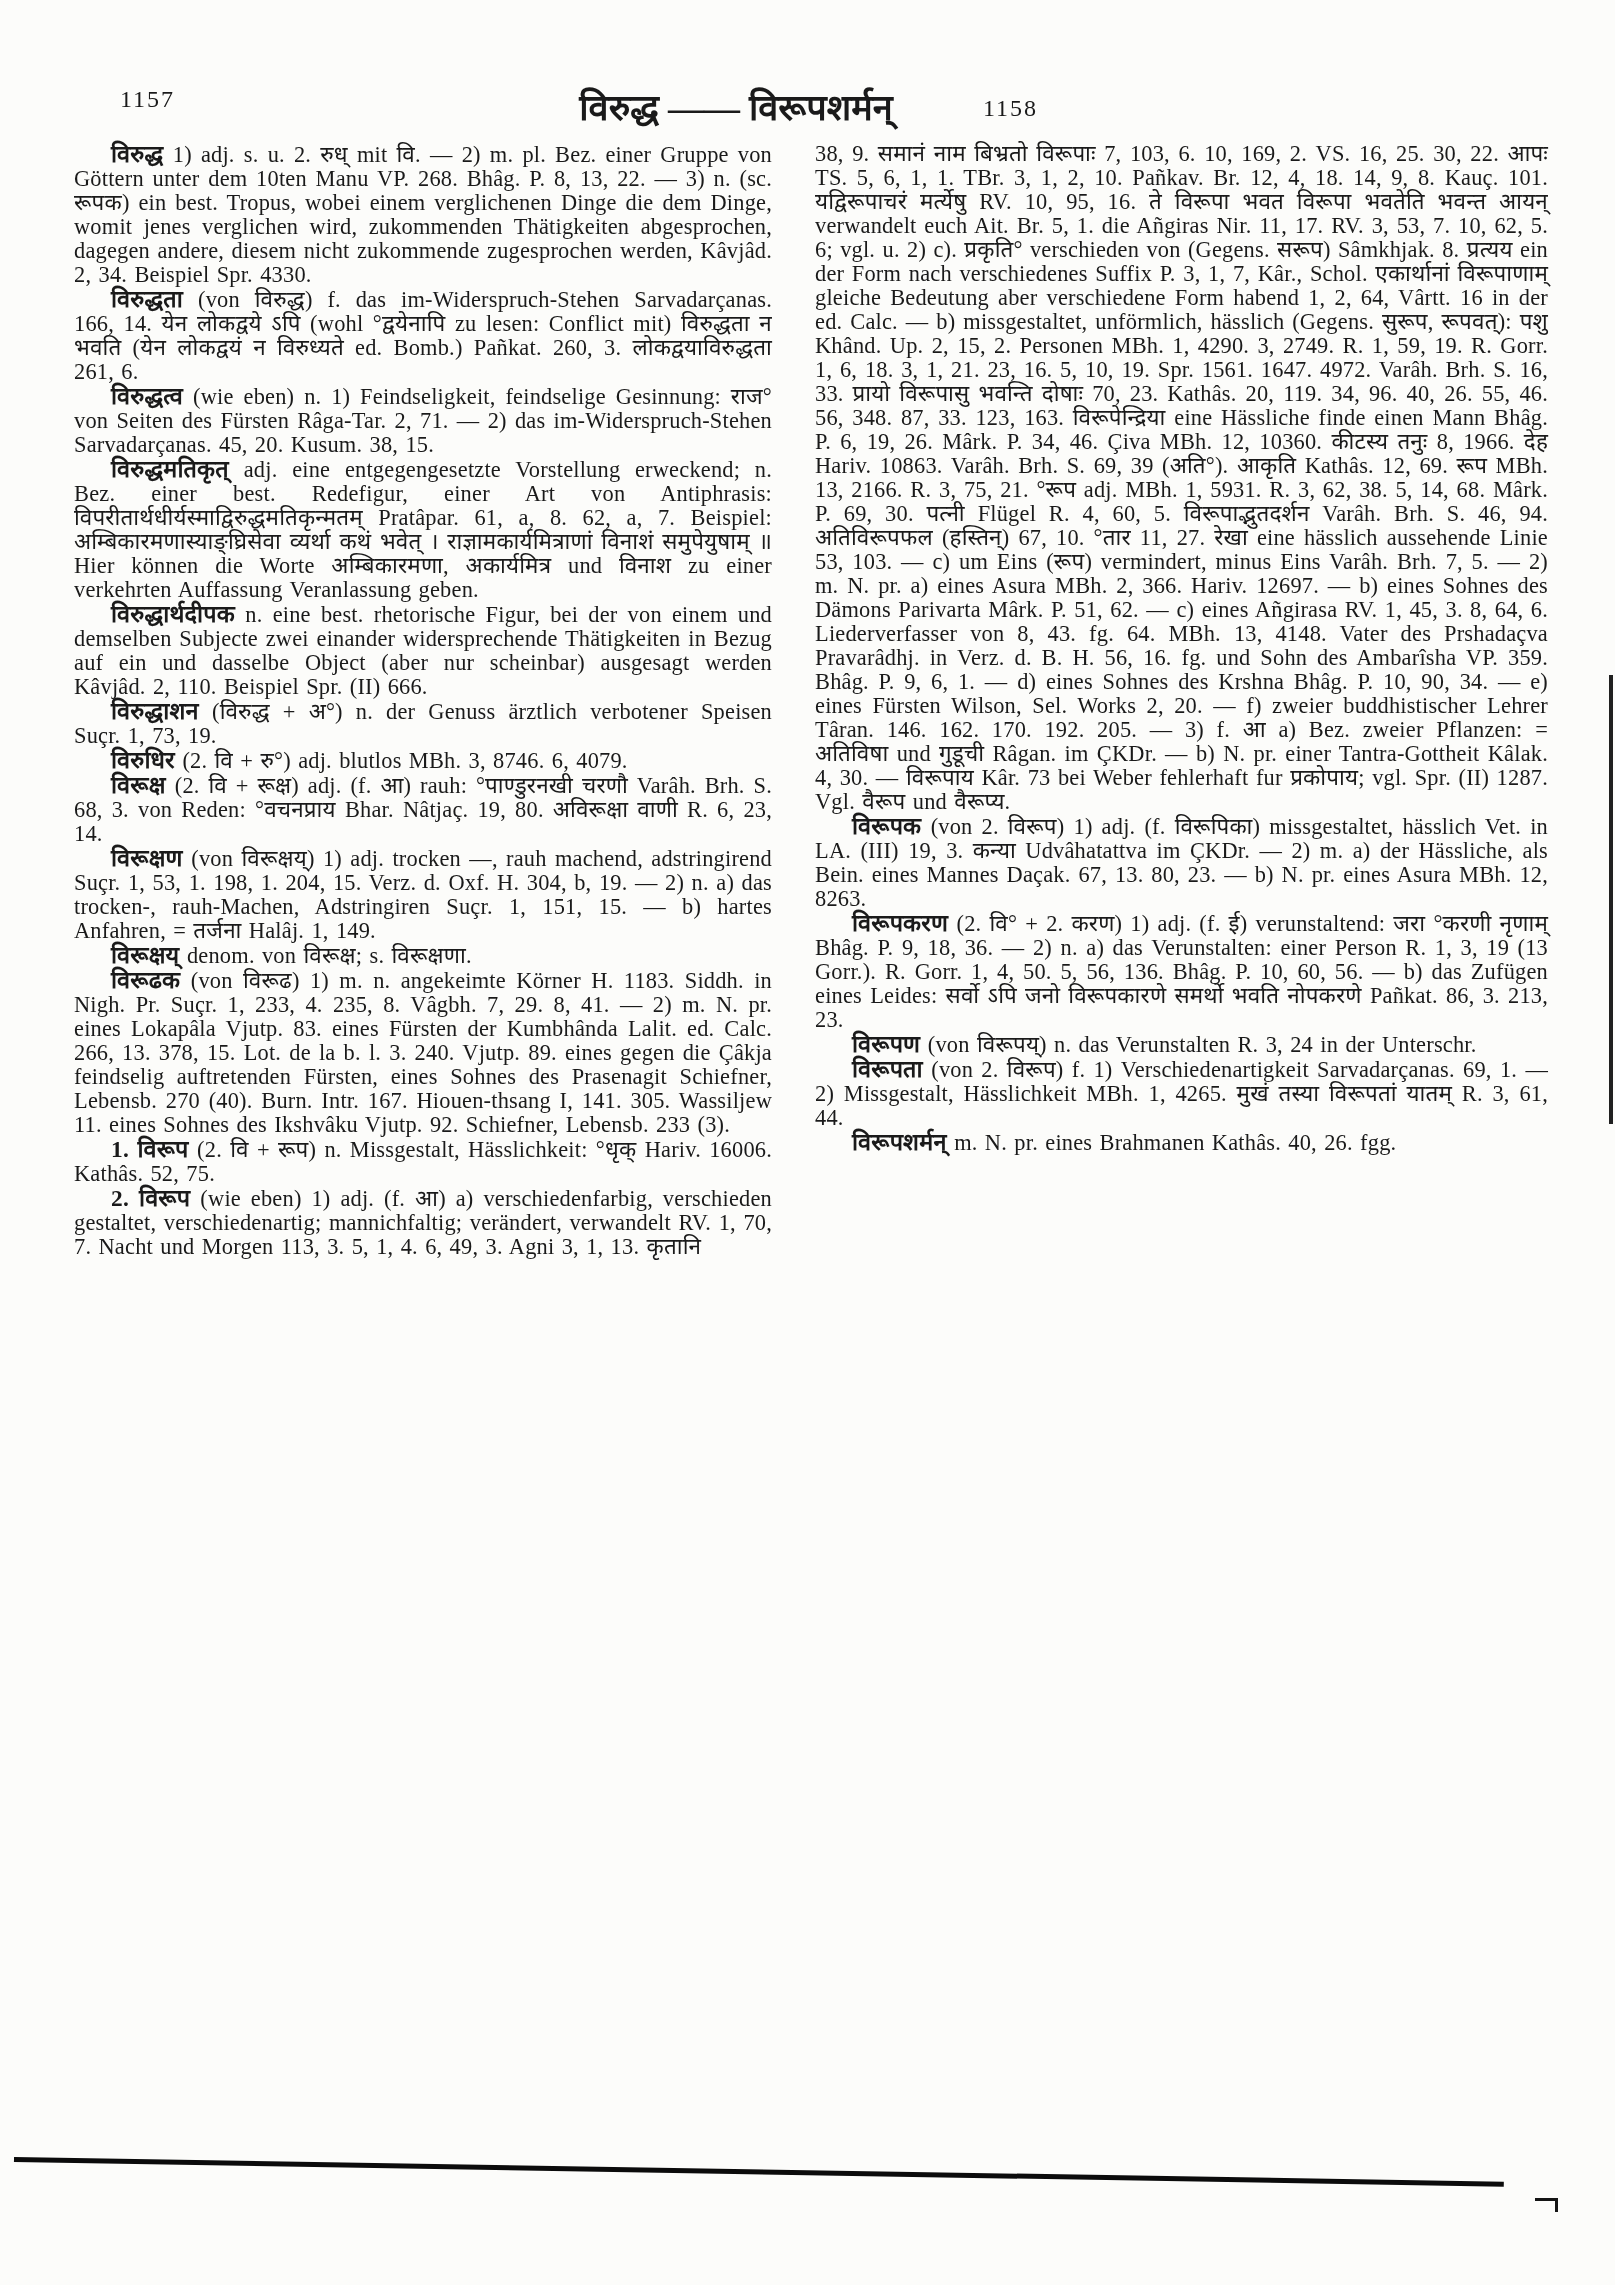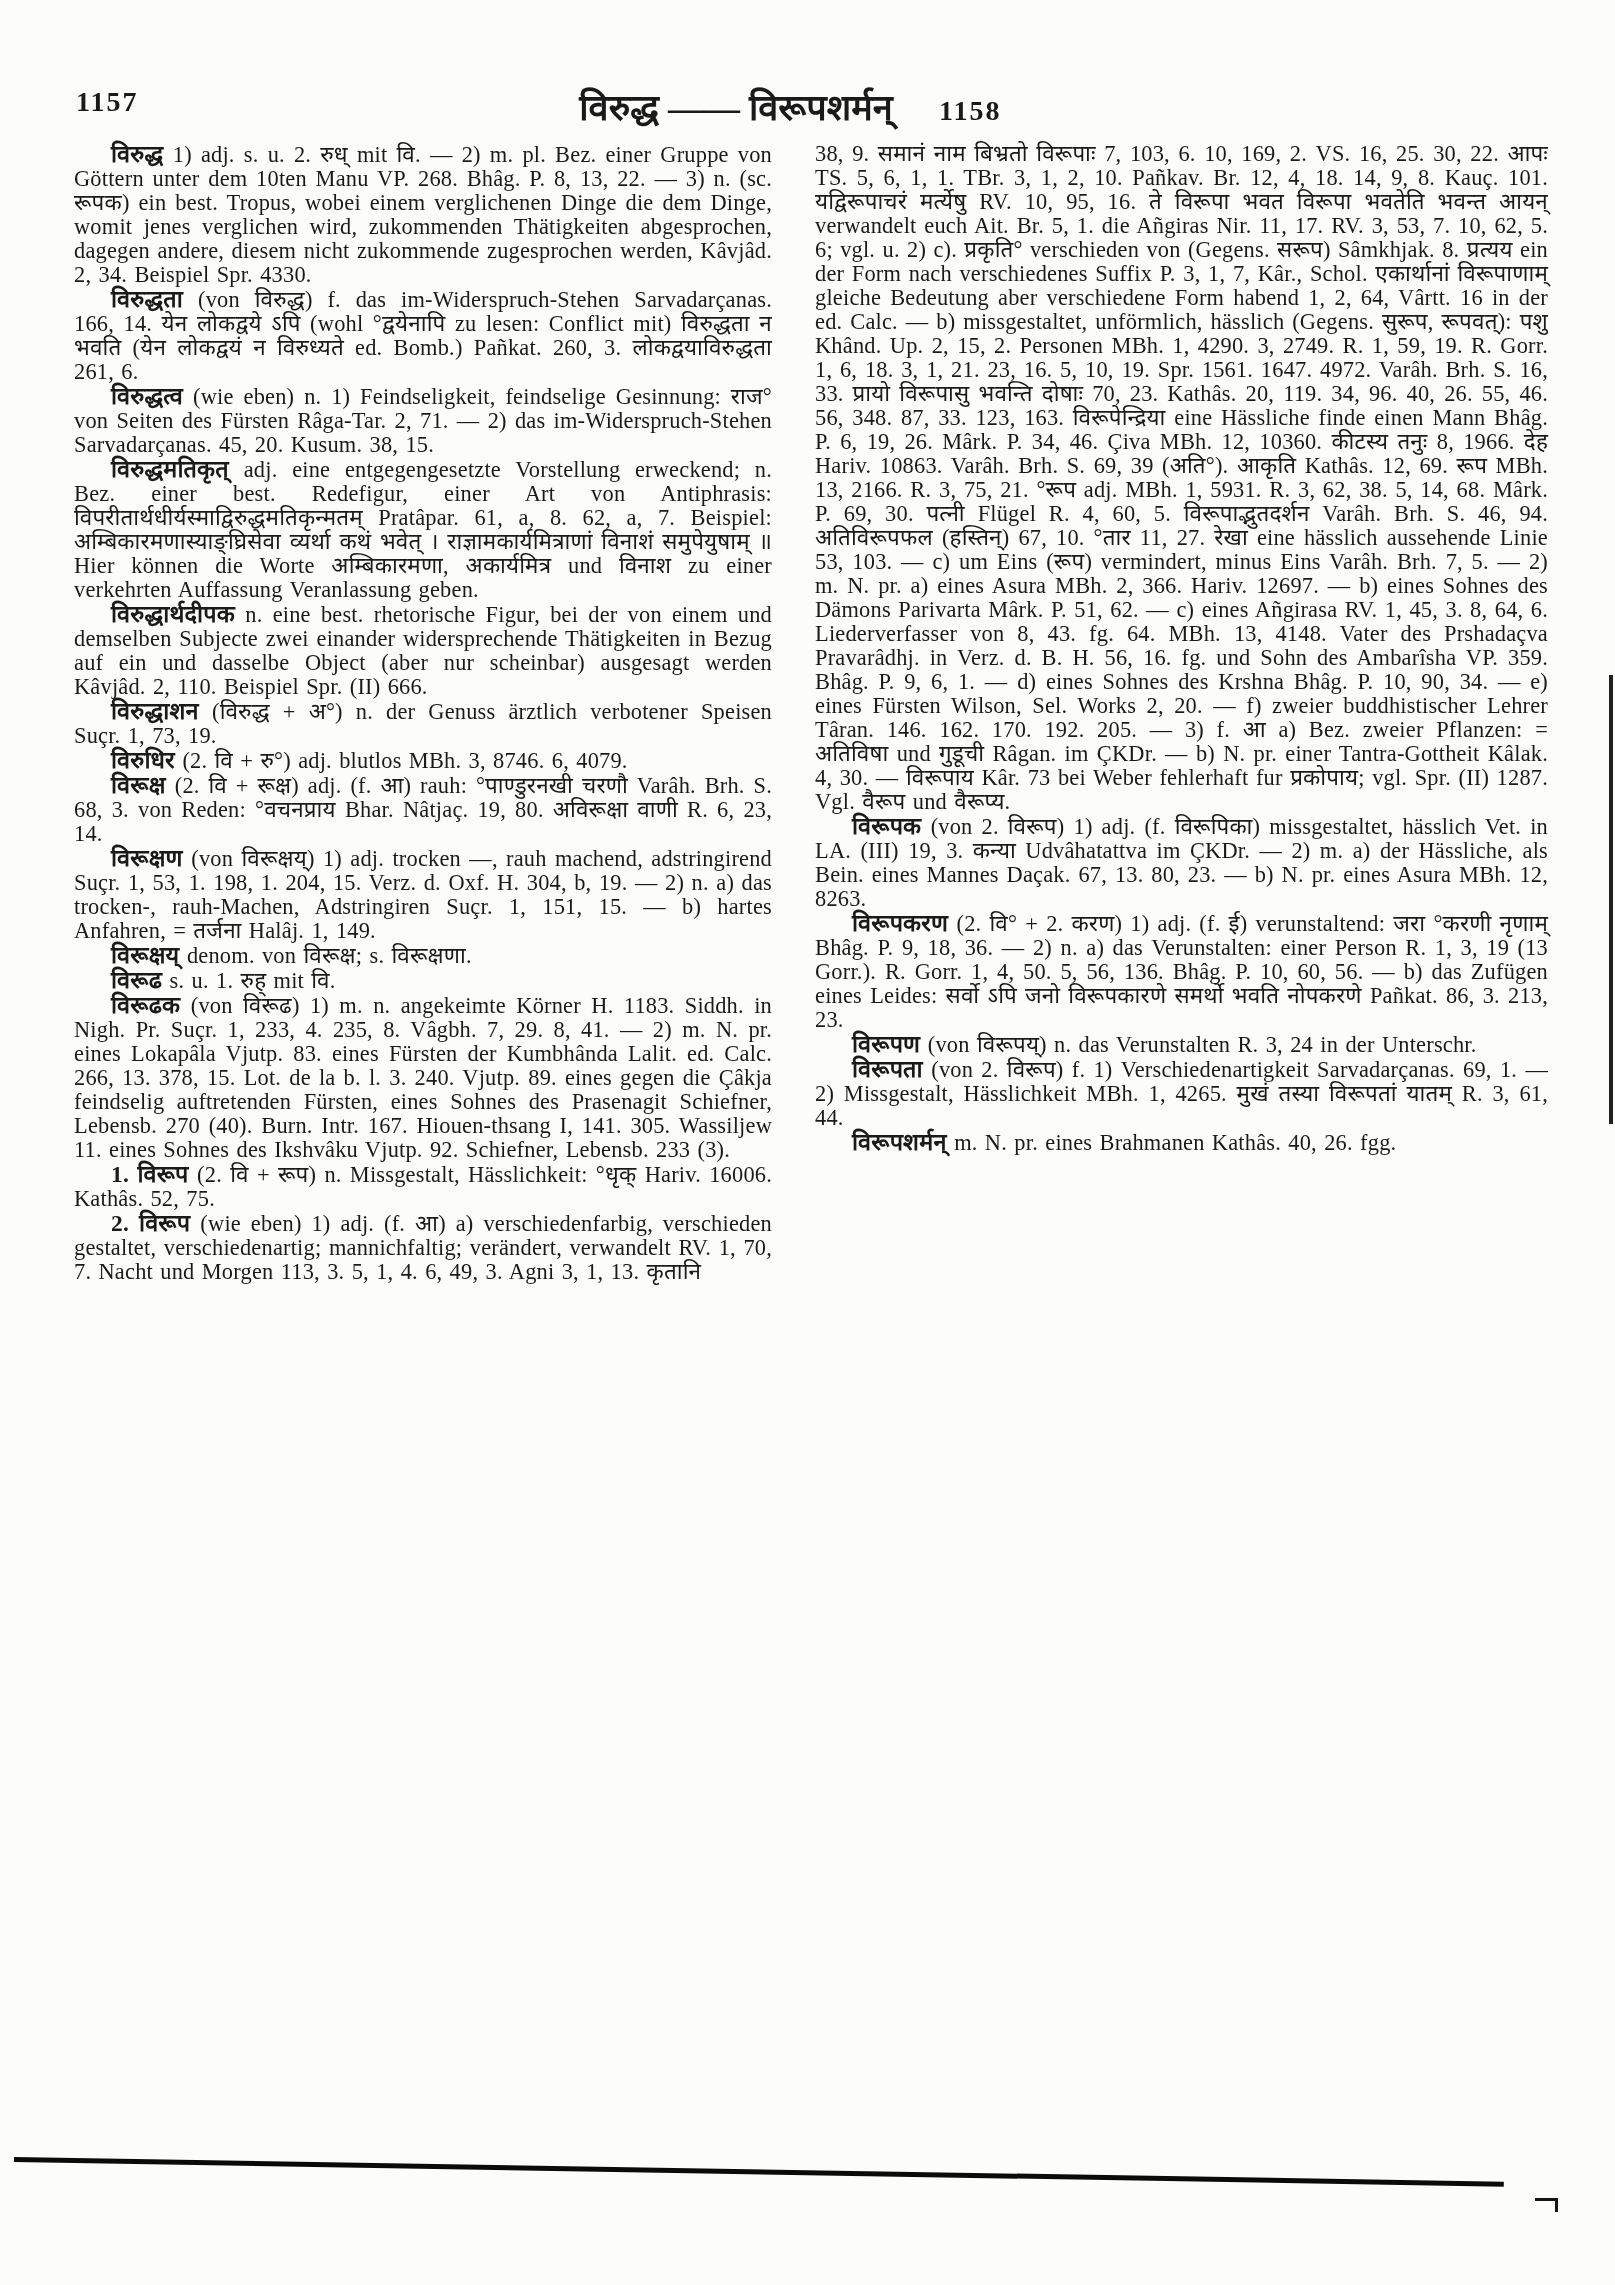--- a/index.html
+++ b/index.html
@@ -6,23 +6,24 @@
   body {
     width: 1615px; height: 2286px;
     position: relative;
     background: #fcfcfa;
     color: #1a1a1a;
     font-family: "Liberation Serif", serif;
     overflow: hidden;
   }
   .pageno {
     position: absolute;
-    font-size: 28px;
-    font-weight: bold;
+    font-size: 24px;
+    font-weight: normal;
     letter-spacing: 2px;
+    margin-left: 44px;
   }
   #pageno-left  { left: 76px;  top: 86px; }
   #pageno-right { left: 939px; top: 95px; }
   #running-head {
     position: absolute;
     left: 546px; top: 82px; width: 380px;
     text-align: center;
     font-size: 36px;
     font-weight: bold;
     white-space: nowrap;
@@ -76,21 +77,20 @@
     <p class="entry"><span class="headword">विरुद्ध </span>1) adj. s. u. 2. रुध् mit वि. — 2) m. pl. Bez. einer Gruppe von Göttern unter dem 10ten Manu VP. 268. Bhâg. P. 8, 13, 22. — 3) n. (sc. रूपक) ein best. Tropus, wobei einem verglichenen Dinge die dem Dinge, womit jenes verglichen wird, zukommenden Thätigkeiten abgesprochen, dagegen andere, diesem nicht zukommende zugesprochen werden, Kâvjâd. 2, 34. Beispiel Spr. 4330.</p>
     <p class="entry"><span class="headword">विरुद्धता </span>(von विरुद्ध) f. das im-Widerspruch-Stehen Sarvadarçanas. 166, 14. येन लोकद्वये ऽपि (wohl °द्वयेनापि zu lesen: Conflict mit) विरुद्धता न भवति (येन लोकद्वयं न विरुध्यते ed. Bomb.) Pañkat. 260, 3. लोकद्वयाविरुद्धता 261, 6.</p>
     <p class="entry"><span class="headword">विरुद्धत्व </span>(wie eben) n. 1) Feindseligkeit, feindselige Gesinnung: राज° von Seiten des Fürsten Râga-Tar. 2, 71. — 2) das im-Widerspruch-Stehen Sarvadarçanas. 45, 20. Kusum. 38, 15.</p>
     <p class="entry"><span class="headword">विरुद्धमतिकृत् </span>adj. eine entgegengesetzte Vorstellung erweckend; n. Bez. einer best. Redefigur, einer Art von Antiphrasis: विपरीतार्थधीर्यस्माद्विरुद्धमतिकृन्मतम् Pratâpar. 61, a, 8. 62, a, 7. Beispiel: अम्बिकारमणास्याङ्घ्रिसेवा व्यर्था कथं भवेत् । राज्ञामकार्यमित्राणां विनाशं समुपेयुषाम् ॥ Hier können die Worte अम्बिकारमणा, अकार्यमित्र und विनाश zu einer verkehrten Auffassung Veranlassung geben.</p>
     <p class="entry"><span class="headword">विरुद्धार्थदीपक </span>n. eine best. rhetorische Figur, bei der von einem und demselben Subjecte zwei einander widersprechende Thätigkeiten in Bezug auf ein und dasselbe Object (aber nur scheinbar) ausgesagt werden Kâvjâd. 2, 110. Beispiel Spr. (II) 666.</p>
     <p class="entry"><span class="headword">विरुद्धाशन </span>(विरुद्ध + अ°) n. der Genuss ärztlich verbotener Speisen Suçr. 1, 73, 19.</p>
     <p class="entry"><span class="headword">विरुधिर </span>(2. वि + रु°) adj. blutlos MBh. 3, 8746. 6, 4079.</p>
     <p class="entry"><span class="headword">विरूक्ष </span>(2. वि + रूक्ष) adj. (f. आ) rauh: °पाण्डुरनखी चरणौ Varâh. Brh. S. 68, 3. von Reden: °वचनप्राय Bhar. Nâtjaç. 19, 80. अविरूक्षा वाणी R. 6, 23, 14.</p>
     <p class="entry"><span class="headword">विरूक्षण </span>(von विरूक्षय्) 1) adj. trocken —, rauh machend, adstringirend Suçr. 1, 53, 1. 198, 1. 204, 15. Verz. d. Oxf. H. 304, b, 19. — 2) n. a) das trocken-, rauh-Machen, Adstringiren Suçr. 1, 151, 15. — b) hartes Anfahren, = तर्जना Halâj. 1, 149.</p>
     <p class="entry"><span class="headword">विरूक्षय् </span>denom. von विरूक्ष; s. विरूक्षणा.</p>
-    <p class="entry"><span class="headword">विरूढ </span>s. u. 1. रुह् mit वि.</p>
     <p class="entry"><span class="headword">विरूढक </span>(von विरूढ) 1) m. n. angekeimte Körner H. 1183. Siddh. in Nigh. Pr. Suçr. 1, 233, 4. 235, 8. Vâgbh. 7, 29. 8, 41. — 2) m. N. pr. eines Lokapâla Vjutp. 83. eines Fürsten der Kumbhânda Lalit. ed. Calc. 266, 13. 378, 15. Lot. de la b. l. 3. 240. Vjutp. 89. eines gegen die Çâkja feindselig auftretenden Fürsten, eines Sohnes des Prasenagit Schiefner, Lebensb. 270 (40). Burn. Intr. 167. Hiouen-thsang I, 141. 305. Wassiljew 11. eines Sohnes des Ikshvâku Vjutp. 92. Schiefner, Lebensb. 233 (3).</p>
     <p class="entry"><span class="headword">1. विरूप </span>(2. वि + रूप) n. Missgestalt, Hässlichkeit: °धृक् Hariv. 16006. Kathâs. 52, 75.</p>
     <p class="entry"><span class="headword">2. विरूप </span>(wie eben) 1) adj. (f. आ) a) verschiedenfarbig, verschieden gestaltet, verschiedenartig; mannichfaltig; verändert, verwandelt RV. 1, 70, 7. Nacht und Morgen 113, 3. 5, 1, 4. 6, 49, 3. Agni 3, 1, 13. कृतानि</p>
   </div>
 
 <div id="col-right" class="col">
     <p class="entry cont">38, 9. समानं नाम बिभ्रतो विरूपाः 7, 103, 6. 10, 169, 2. VS. 16, 25. 30, 22. आपः TS. 5, 6, 1, 1. TBr. 3, 1, 2, 10. Pañkav. Br. 12, 4, 18. 14, 9, 8. Kauç. 101. यद्विरूपाचरं मर्त्येषु RV. 10, 95, 16. ते विरूपा भवत विरूपा भवतेति भवन्त आयन् verwandelt euch Ait. Br. 5, 1. die Añgiras Nir. 11, 17. RV. 3, 53, 7. 10, 62, 5. 6; vgl. u. 2) c). प्रकृति° verschieden von (Gegens. सरूप) Sâmkhjak. 8. प्रत्यय ein der Form nach verschiedenes Suffix P. 3, 1, 7, Kâr., Schol. एकार्थानां विरूपाणाम् gleiche Bedeutung aber verschiedene Form habend 1, 2, 64, Vârtt. 16 in der ed. Calc. — b) missgestaltet, unförmlich, hässlich (Gegens. सुरूप, रूपवत्): पशु Khând. Up. 2, 15, 2. Personen MBh. 1, 4290. 3, 2749. R. 1, 59, 19. R. Gorr. 1, 6, 18. 3, 1, 21. 23, 16. 5, 10, 19. Spr. 1561. 1647. 4972. Varâh. Brh. S. 16, 33. प्रायो विरूपासु भवन्ति दोषाः 70, 23. Kathâs. 20, 119. 34, 96. 40, 26. 55, 46. 56, 348. 87, 33. 123, 163. विरूपेन्द्रिया eine Hässliche finde einen Mann Bhâg. P. 6, 19, 26. Mârk. P. 34, 46. Çiva MBh. 12, 10360. कीटस्य तनुः 8, 1966. देह Hariv. 10863. Varâh. Brh. S. 69, 39 (अति°). आकृति Kathâs. 12, 69. रूप MBh. 13, 2166. R. 3, 75, 21. °रूप adj. MBh. 1, 5931. R. 3, 62, 38. 5, 14, 68. Mârk. P. 69, 30. पत्नी Flügel R. 4, 60, 5. विरूपाद्भुतदर्शन Varâh. Brh. S. 46, 94. अतिविरूपफल (हस्तिन्) 67, 10. °तार 11, 27. रेखा eine hässlich aussehende Linie 53, 103. — c) um Eins (रूप) vermindert, minus Eins Varâh. Brh. 7, 5. — 2) m. N. pr. a) eines Asura MBh. 2, 366. Hariv. 12697. — b) eines Sohnes des Dämons Parivarta Mârk. P. 51, 62. — c) eines Añgirasa RV. 1, 45, 3. 8, 64, 6. Liederverfasser von 8, 43. fg. 64. MBh. 13, 4148. Vater des Prshadaçva Pravarâdhj. in Verz. d. B. H. 56, 16. fg. und Sohn des Ambarîsha VP. 359. Bhâg. P. 9, 6, 1. — d) eines Sohnes des Krshna Bhâg. P. 10, 90, 34. — e) eines Fürsten Wilson, Sel. Works 2, 20. — f) zweier buddhistischer Lehrer Târan. 146. 162. 170. 192. 205. — 3) f. आ a) Bez. zweier Pflanzen: = अतिविषा und गुडूची Râgan. im ÇKDr. — b) N. pr. einer Tantra-Gottheit Kâlak. 4, 30. — विरूपाय Kâr. 73 bei Weber fehlerhaft fur प्रकोपाय; vgl. Spr. (II) 1287. Vgl. वैरूप und वैरूप्य.</p>
     <p class="entry"><span class="headword">विरूपक </span>(von 2. विरूप) 1) adj. (f. विरूपिका) missgestaltet, hässlich Vet. in LA. (III) 19, 3. कन्या Udvâhatattva im ÇKDr. — 2) m. a) der Hässliche, als Bein. eines Mannes Daçak. 67, 13. 80, 23. — b) N. pr. eines Asura MBh. 12, 8263.</p>
     <p class="entry"><span class="headword">विरूपकरण </span>(2. वि° + 2. करण) 1) adj. (f. ई) verunstaltend: जरा °करणी नृणाम् Bhâg. P. 9, 18, 36. — 2) n. a) das Verunstalten: einer Person R. 1, 3, 19 (13 Gorr.). R. Gorr. 1, 4, 50. 5, 56, 136. Bhâg. P. 10, 60, 56. — b) das Zufügen eines Leides: सर्वो ऽपि जनो विरूपकारणे समर्थो भवति नोपकरणे Pañkat. 86, 3. 213, 23.</p>
     <p class="entry"><span class="headword">विरूपण </span>(von विरूपय्) n. das Verunstalten R. 3, 24 in der Unterschr.</p>

